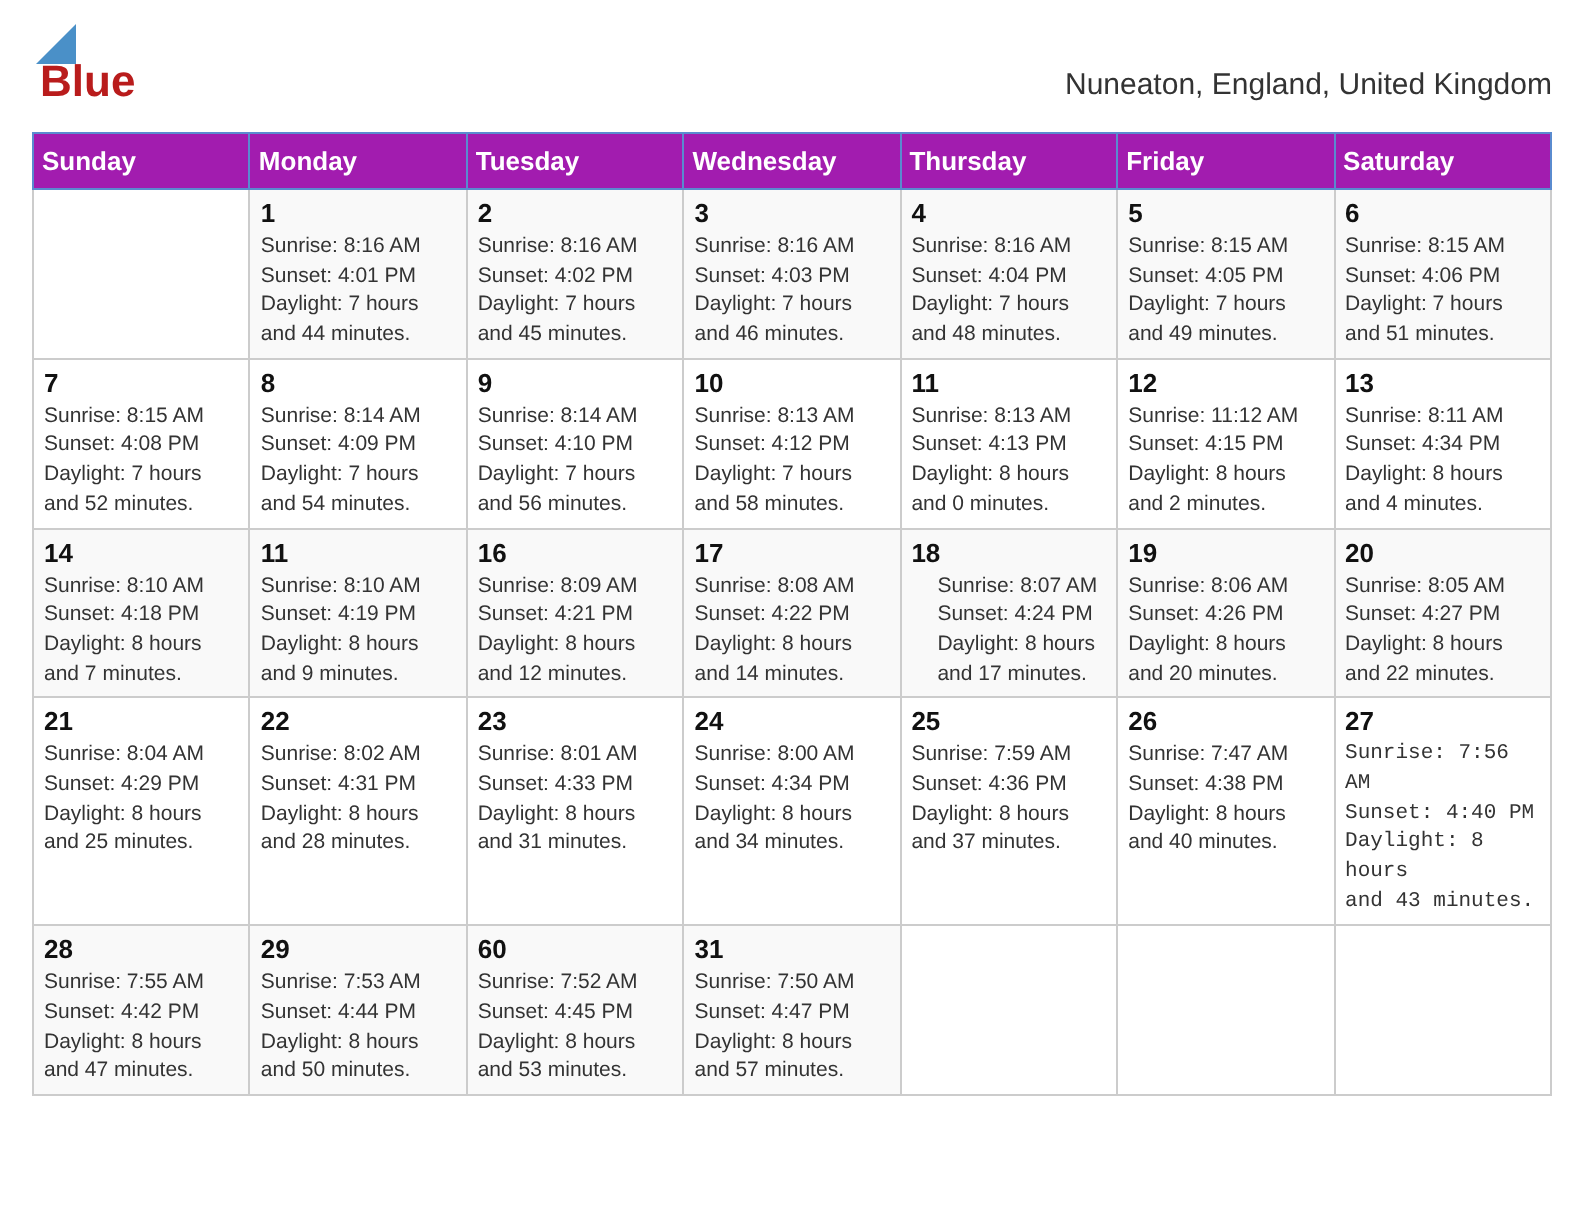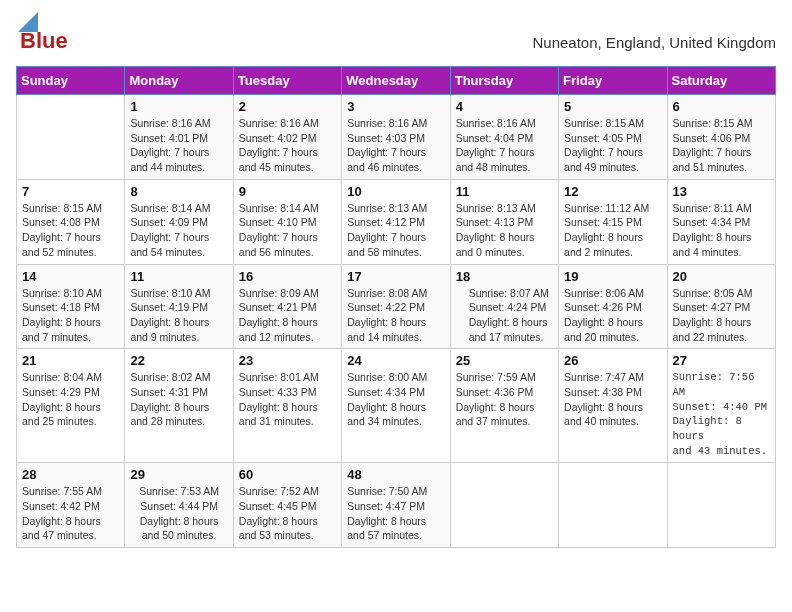--- a/index.html
+++ b/index.html
@@ -317,34 +317,34 @@
       <tr>
         <td>
           <span class="day-number">28</span>
           <div class="day-info" style="white-space: pre-line;">Sunrise: 7:55 AM
 Sunset: 4:42 PM
 Daylight: 8 hours
 and 47 minutes.</div>
         </td>
         <td>
           <span class="day-number">29</span>
-          <div class="day-info" style="white-space: pre-line; text-align: center;">Sunrise: 7:53 AM
+          <div class="day-info" style="white-space: pre-line;">Sunrise: 7:53 AM
 Sunset: 4:44 PM
 Daylight: 8 hours
 and 50 minutes.</div>
         </td>
         <td>
           <span class="day-number">60</span>
           <div class="day-info" style="white-space: pre-line;">Sunrise: 7:52 AM
 Sunset: 4:45 PM
 Daylight: 8 hours
 and 53 minutes.</div>
         </td>
         <td>
-          <span class="day-number">48</span>
+          <span class="day-number">31</span>
           <div class="day-info" style="white-space: pre-line;">Sunrise: 7:50 AM
 Sunset: 4:47 PM
 Daylight: 8 hours
 and 57 minutes.</div>
         </td>
         <td class="empty-cell"></td>
         <td class="empty-cell"></td>
         <td class="empty-cell"></td>
       </tr>
     </tbody>

